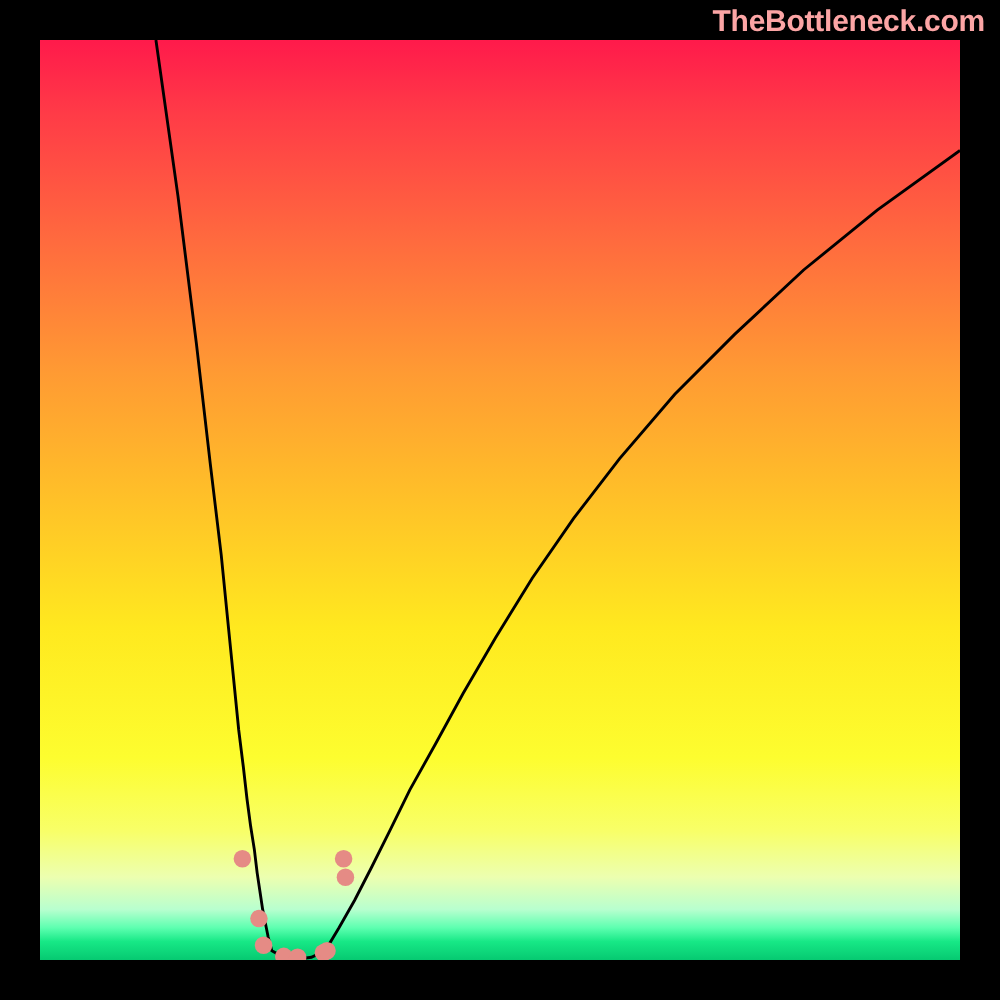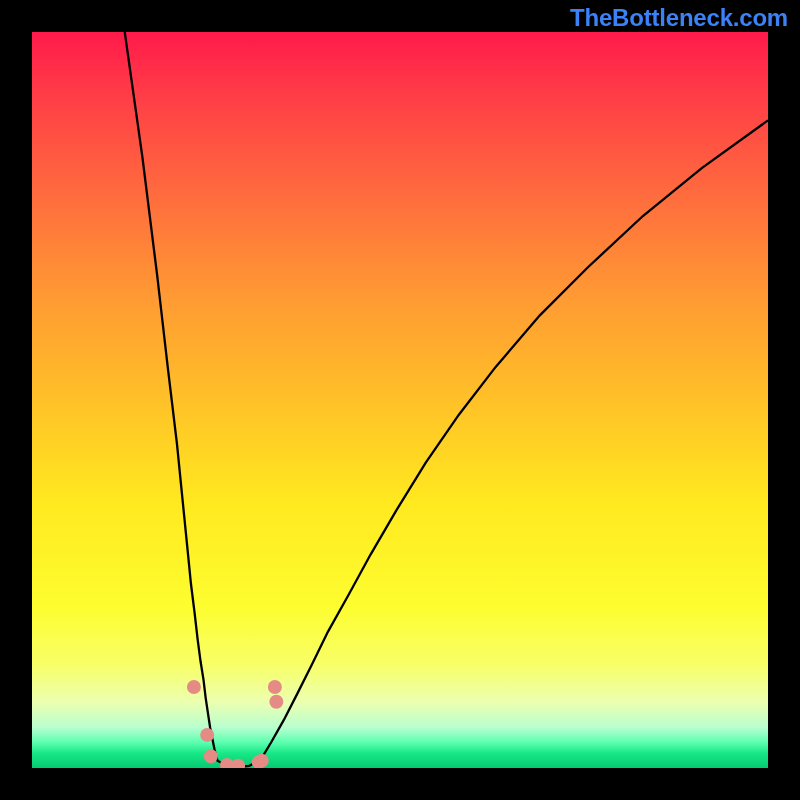--- a/index.html
+++ b/index.html
@@ -48,21 +48,21 @@
     );
   }
   .curve-svg {
     position: absolute;
     inset: 0;
   }
   .branding {
     position: absolute;
     top: 4px;
     right: 12px;
-    color: #3b82f6;
+    color: #fca5a5;
     font-size: 24px;
     font-weight: 600;
     letter-spacing: -0.2px;
     user-select: none;
   }
 </style>
 </head>
 <body>
 
 <div class="frame">

